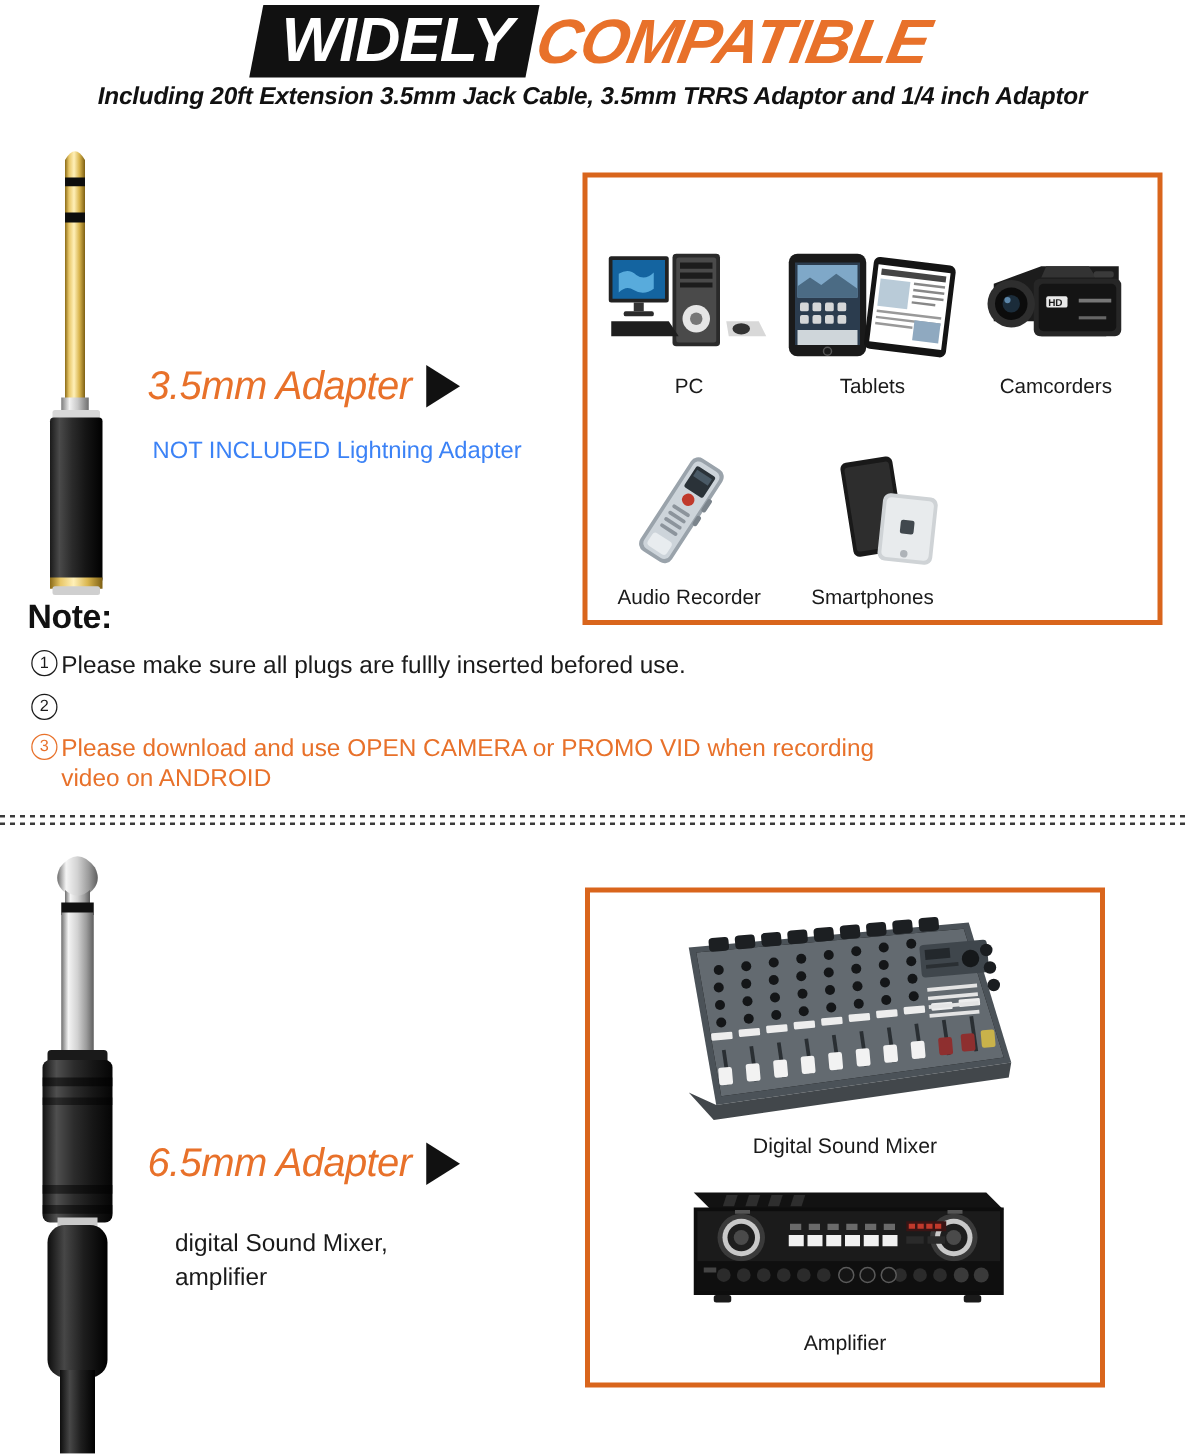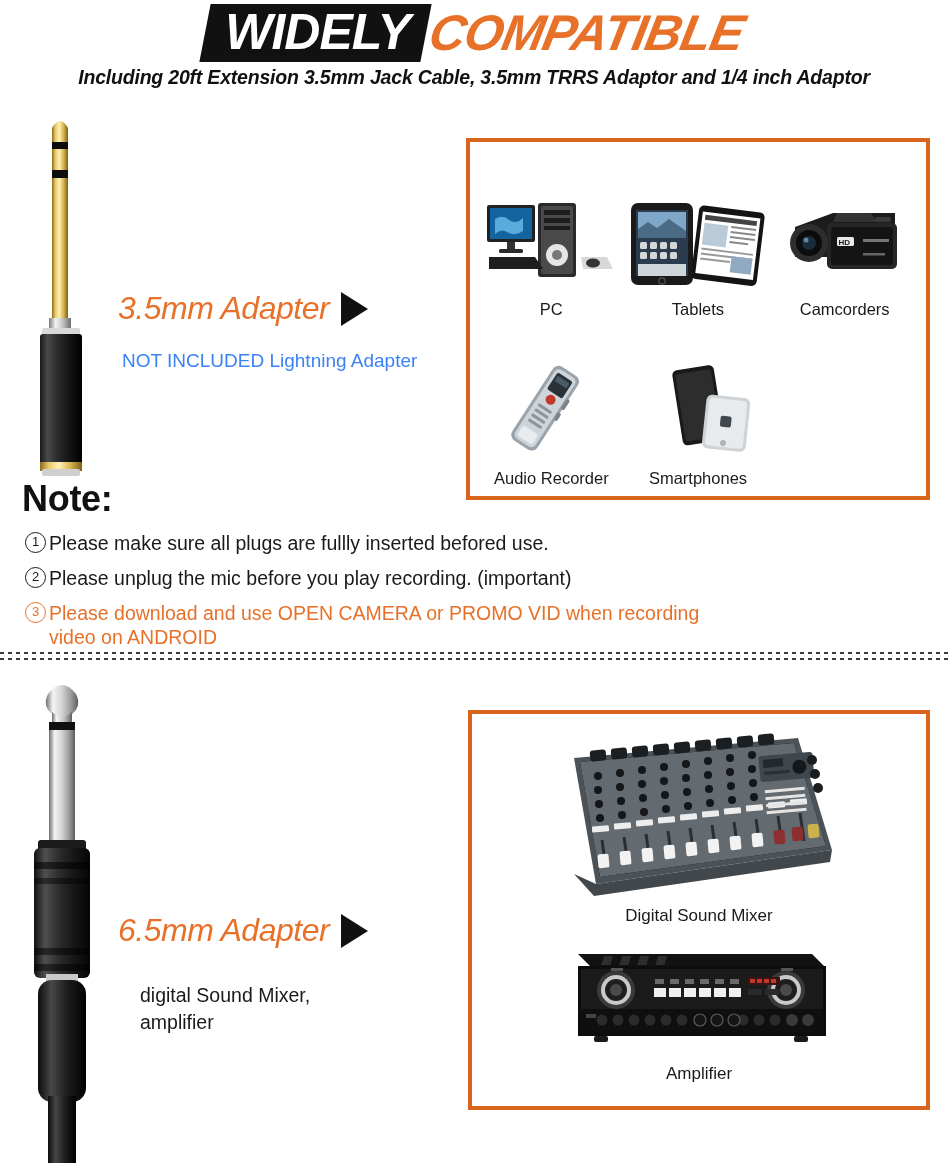--- a/index.html
+++ b/index.html
@@ -41,36 +41,36 @@
                display:inline-block;vertical-align:middle;margin-left:12px;}
   #adapter35{position:absolute;left:118px;top:290px;display:flex;align-items:center;}
   #adapter35-sub{position:absolute;left:122px;top:350px;font-size:19px;color:#3b82f6;white-space:nowrap;}
 
   #adapter65{position:absolute;left:118px;top:912px;display:flex;align-items:center;}
   #adapter65-sub{position:absolute;left:140px;top:982px;font-size:19.5px;
                  line-height:27px;color:#1a1a1a;}
 
   
   #note-block{position:absolute;left:22px;top:478px;width:700px;}
-  #note-heading{font-size:36px;font-weight:bold;color:#111;letter-spacing:-0.3px;}
+  #note-heading{font-size:27px;font-weight:bold;color:#111;letter-spacing:-0.3px;}
   .note-row{display:flex;align-items:flex-start;margin-top:11px;}
   .note-num{width:27px;height:21px;flex:0 0 27px;font-size:16px;line-height:19px;
             text-align:center;}
   .note-num span{display:inline-block;border:1.5px solid currentColor;border-radius:50%;
             width:19px;height:19px;line-height:17px;font-size:13px;}
   .note-text{font-size:19.5px;line-height:24px;color:#1a1a1a;}
   .note-text.accent{color:#E8712A;font-weight:normal;}
 
   
   #divider{position:absolute;left:0;top:652px;width:948px;height:12px;}
   #divider .dash{position:absolute;left:0;width:948px;height:2px;
       background:repeating-linear-gradient(to right,#3a3a3a 0 4px,transparent 4px 8px);}
 
   
-  #box-bottom{left:468px;top:710px;width:462px;height:400px;}
+  #box-bottom{left:468px;top:710px;width:416px;height:400px;}
   .gear-cell{position:absolute;left:0;width:100%;display:flex;flex-direction:column;
              align-items:center;}
   .gear-label{font-size:17px;color:#1a1a1a;margin-top:6px;}
 
   
   #plug35{position:absolute;left:26px;top:112px;}
   #plug65{position:absolute;left:18px;top:672px;}
 </style>
 </head>
 <body>
@@ -263,21 +263,20 @@
     <div class="note-num">
       <span>1</span>
     </div>
     <div class="note-text">Please make sure all plugs are fullly inserted befored use.</div>
   </div>
 
   <div class="note-row">
     <div class="note-num">
       <span>2</span>
     </div>
-    <div class="note-text">Please unplug the mic before you play recording. (important)</div>
   </div>
 
   <div class="note-row">
     <div class="note-num accent" style="color:#E8712A">
       <span>3</span>
     </div>
     <div class="note-text accent">Please download and use OPEN CAMERA or PROMO VID when recording video on ANDROID</div>
   </div>
 </div>
 

